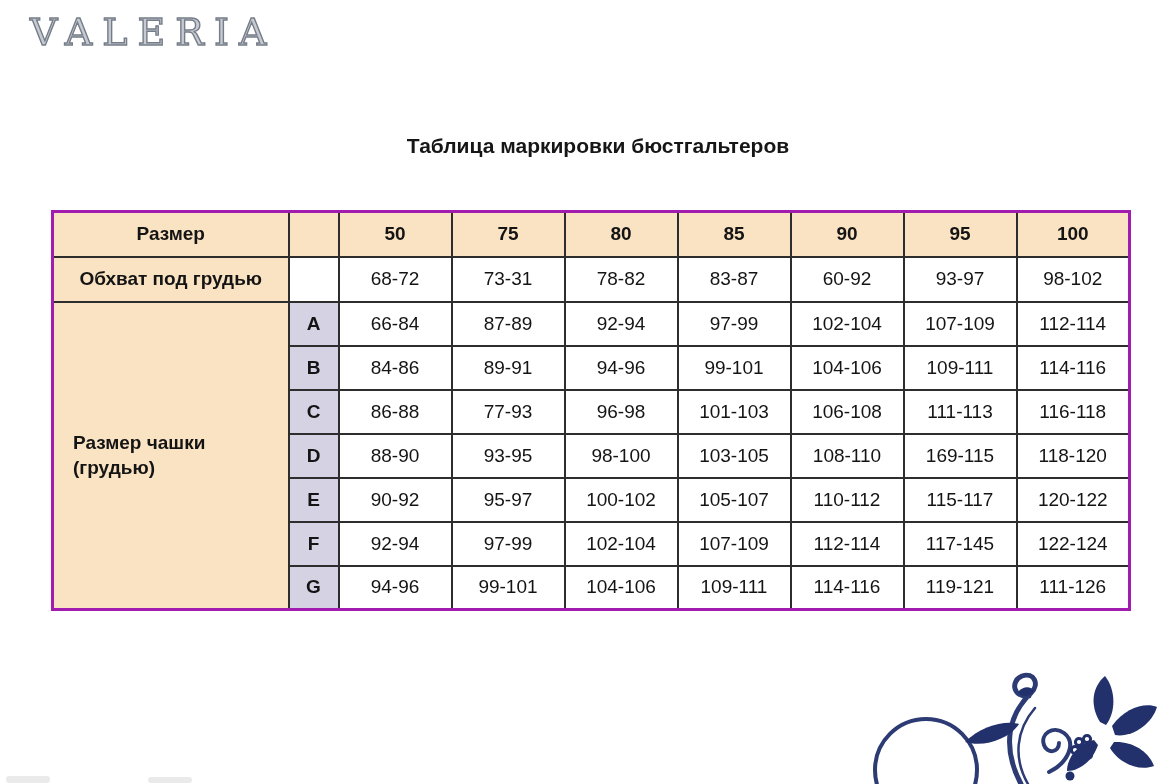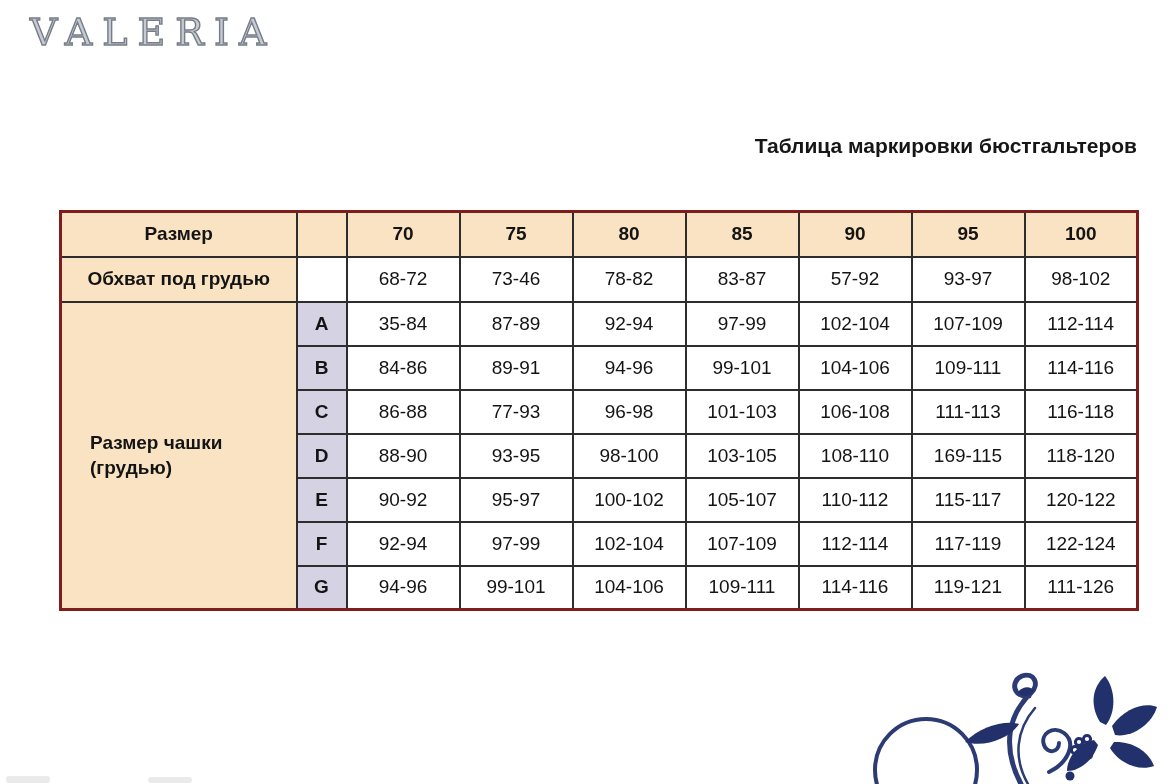--- a/index.html
+++ b/index.html
@@ -7,38 +7,38 @@
   .page {
     position:relative; width:1173px; height:784px; background:#ffffff;
     overflow:hidden; font-family:"Liberation Sans", sans-serif; color:#111;
   }
   .logo {
     position:absolute; left:30px; top:10px;
     font-family:"DejaVu Serif", serif; font-size:38px; font-weight:500;
     letter-spacing:10px; color:#c6cbd3; -webkit-text-stroke:1.4px #767d88;
   }
   .title {
-    position:absolute; left:59px; top:134px; width:1078px; text-align:right;
+    position:absolute; left:59px; top:134px; width:1078px; text-align:center;
     font-size:21px; font-weight:bold; color:#161616;
   }
   table.size-table {
-    position:absolute; left:59px; top:210px;
+    position:absolute; left:51px; top:210px;
     border-collapse:collapse; table-layout:fixed;
-    border:3px solid #7f1d1d;
+    border:3px solid #a21caf;
   }
   .size-table td {
     border:2px solid #2d2d2d; text-align:center; vertical-align:middle;
     font-size:19px; color:#141414; padding:0; overflow:hidden;
   }
   .peach { background:#fae3c2; }
   .lav   { background:#d5d2e3; }
   .cell-label { text-align:left; padding-left:12px; font-weight:bold; }
   .hdr { font-weight:bold; }
   .letter { font-weight:bold; }
-  .cup-label-line { text-align:left; padding-left:28px; font-weight:bold; line-height:25px; }
+  .cup-label-line { text-align:left; padding-left:19px; font-weight:bold; line-height:25px; }
   .instructions { position:absolute; left:70px; top:661px; }
   .instruction-item { font-size:19px; font-weight:bold; color:#161616; margin-bottom:26px; white-space:nowrap; }
   .ornament { position:absolute; left:853px; top:646px; width:320px; height:138px; }
   .artifact { position:absolute; background:rgba(90,90,90,0.13); border-radius:3px; }
   .artifact.a1 { left:6px;  top:776px; width:44px; height:7px; }
   .artifact.a2 { left:148px; top:777px; width:44px; height:6px; }
 </style>
 </head>
 <body>
 
@@ -57,46 +57,46 @@
         <col style="width:113px">
       <col style="width:113px">
         <col style="width:113px">
         <col style="width:113px">
         <col style="width:113px">
     </colgroup>
     <tbody>
         <tr style="height:45px">
       <td class="peach cell-label">Размер</td>
       <td class="peach"></td>
-      <td class="peach hdr">70</td>
+      <td class="peach hdr">50</td>
       <td class="peach hdr">75</td>
       <td class="peach hdr">80</td>
       <td class="peach hdr">85</td>
       <td class="peach hdr">90</td>
       <td class="peach hdr">95</td>
       <td class="peach hdr">100</td>
     </tr>
     <tr style="height:45px">
       <td class="peach cell-label">Обхват под грудью</td>
       <td></td>
       <td>68-72</td>
-      <td>73-46</td>
+      <td>73-31</td>
       <td>78-82</td>
       <td>83-87</td>
-      <td>57-92</td>
+      <td>60-92</td>
       <td>93-97</td>
       <td>98-102</td>
     </tr>
     <tr style="height:44px">
       <td class="peach" rowspan="7">
         <div class="cup-label-line">Размер чашки</div>
         <div class="cup-label-line">(грудью)</div>
       </td>
       <td class="lav letter">A</td>
-      <td>35-84</td>
+      <td>66-84</td>
       <td>87-89</td>
       <td>92-94</td>
       <td>97-99</td>
       <td>102-104</td>
       <td>107-109</td>
       <td>112-114</td>
     </tr>
     <tr style="height:44px">
       <td class="lav letter">B</td>
       <td>84-86</td>
@@ -137,21 +137,21 @@
       <td>115-117</td>
       <td>120-122</td>
     </tr>
     <tr style="height:44px">
       <td class="lav letter">F</td>
       <td>92-94</td>
       <td>97-99</td>
       <td>102-104</td>
       <td>107-109</td>
       <td>112-114</td>
-      <td>117-119</td>
+      <td>117-145</td>
       <td>122-124</td>
     </tr>
     <tr style="height:44px">
       <td class="lav letter">G</td>
       <td>94-96</td>
       <td>99-101</td>
       <td>104-106</td>
       <td>109-111</td>
       <td>114-116</td>
       <td>119-121</td>

